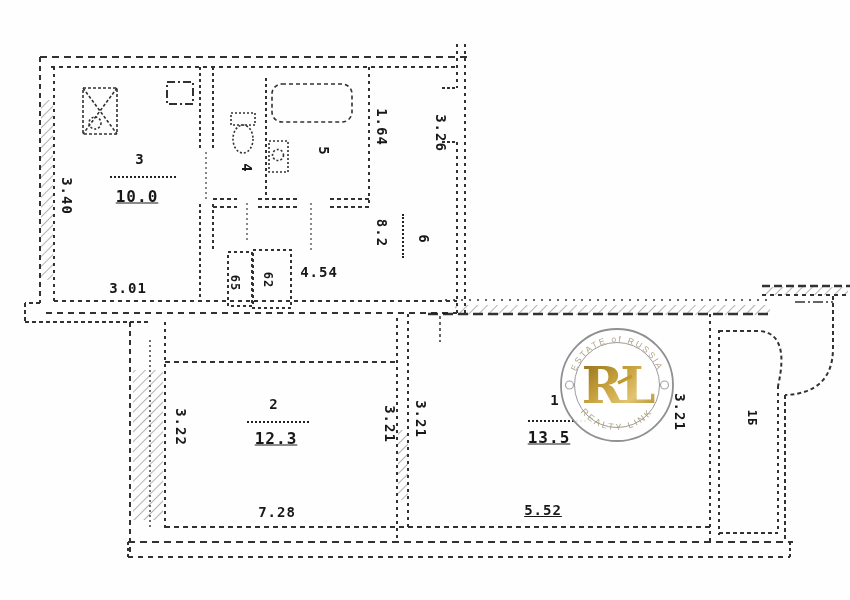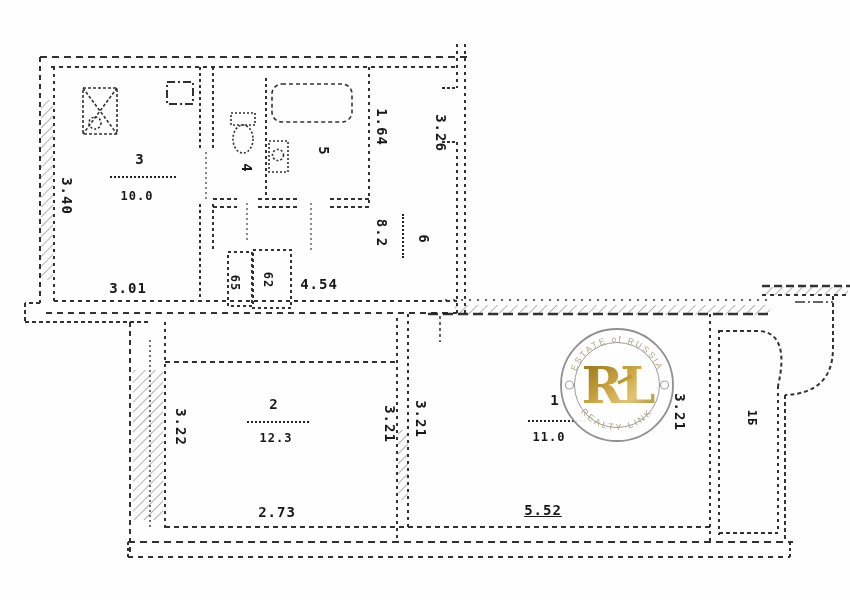--- a/index.html
+++ b/index.html
@@ -2,21 +2,21 @@
 <html><head>
 <meta charset="utf-8">
 <style>
   html,body{margin:0;padding:0;background:#ffffff;}
   #plan{position:relative;width:850px;height:600px;background:#fefefe;overflow:hidden;
         font-family:"DejaVu Sans Mono", monospace;}
   #lines{position:absolute;left:0;top:0;}
   .lbl{position:absolute;color:#181818;font-weight:700;font-size:14px;letter-spacing:1px;
        transform:translate(-50%,-50%);white-space:nowrap;}
   .rot{transform:translate(-50%,-50%) rotate(90deg);}
-  .big{font-size:12px;}
+  .big{font-size:16px;text-decoration:underline;}
   .sm{font-size:12px;}
   .dotline{position:absolute;height:0;border-top:2px dotted #222;transform:translate(-50%,-50%);}
   .vdotline{position:absolute;width:0;border-left:2px dotted #222;transform:translate(-50%,-50%);}
   .wm{position:absolute;left:558px;top:326px;}
 </style>
 </head>
 <body>
 
 <div id="plan">
 
@@ -123,32 +123,32 @@
   <div class="lbl rot" style="left:247px;top:168px;">4</div>
   <div class="lbl rot" style="left:324px;top:151px;">5</div>
 
   <div class="lbl rot" style="left:382px;top:127px;">1.64</div>
   <div class="lbl rot" style="left:441px;top:133px;">3.26</div>
   <div class="lbl rot" style="left:424px;top:239px;">6</div>
   <div class="vdotline" style="left:403px;top:236px;height:44px;"></div>
   <div class="lbl rot" style="left:382px;top:233px;">8.2</div>
   <div class="lbl sm rot" style="left:235px;top:283px;">65</div>
   <div class="lbl sm rot" style="left:268px;top:280px;">62</div>
-  <div class="lbl" style="left:319px;top:284px;">4.54</div>
+  <div class="lbl" style="left:319px;top:272px;">4.54</div>
 
   <div class="lbl" style="left:274px;top:404px;">2</div>
   <div class="dotline" style="left:278px;top:422px;width:62px;"></div>
   <div class="lbl big" style="left:276px;top:438px;">12.3</div>
   <div class="lbl rot" style="left:181px;top:427px;">3.22</div>
   <div class="lbl rot" style="left:390px;top:424px;">3.21</div>
-  <div class="lbl" style="left:277px;top:512px;">2.73</div>
+  <div class="lbl" style="left:277px;top:512px;">7.28</div>
 
   <div class="lbl" style="left:555px;top:400px;">1</div>
   <div class="dotline" style="left:557px;top:421px;width:58px;"></div>
-  <div class="lbl big" style="left:549px;top:437px;">11.0</div>
+  <div class="lbl big" style="left:549px;top:437px;">13.5</div>
   <div class="lbl rot" style="left:421px;top:419px;">3.21</div>
   <div class="lbl rot" style="left:680px;top:412px;">3.21</div>
   <div class="lbl" style="left:543px;top:510px;text-decoration:underline;">5.52</div>
 
   <div class="lbl sm rot" style="left:752px;top:418px;">1Б</div>
 
   <svg class="wm" width="118" height="118" viewBox="0 0 118 118">
     <circle cx="59" cy="59" r="56" fill="rgba(255,255,255,0.92)" stroke="#909090" stroke-width="1.8"></circle>
     <circle cx="59" cy="59" r="42.5" fill="none" stroke="#9a9a9a" stroke-width="1"></circle>
     <circle cx="11.5" cy="59" r="4" fill="none" stroke="#a5a5a5" stroke-width="1.2"></circle>

